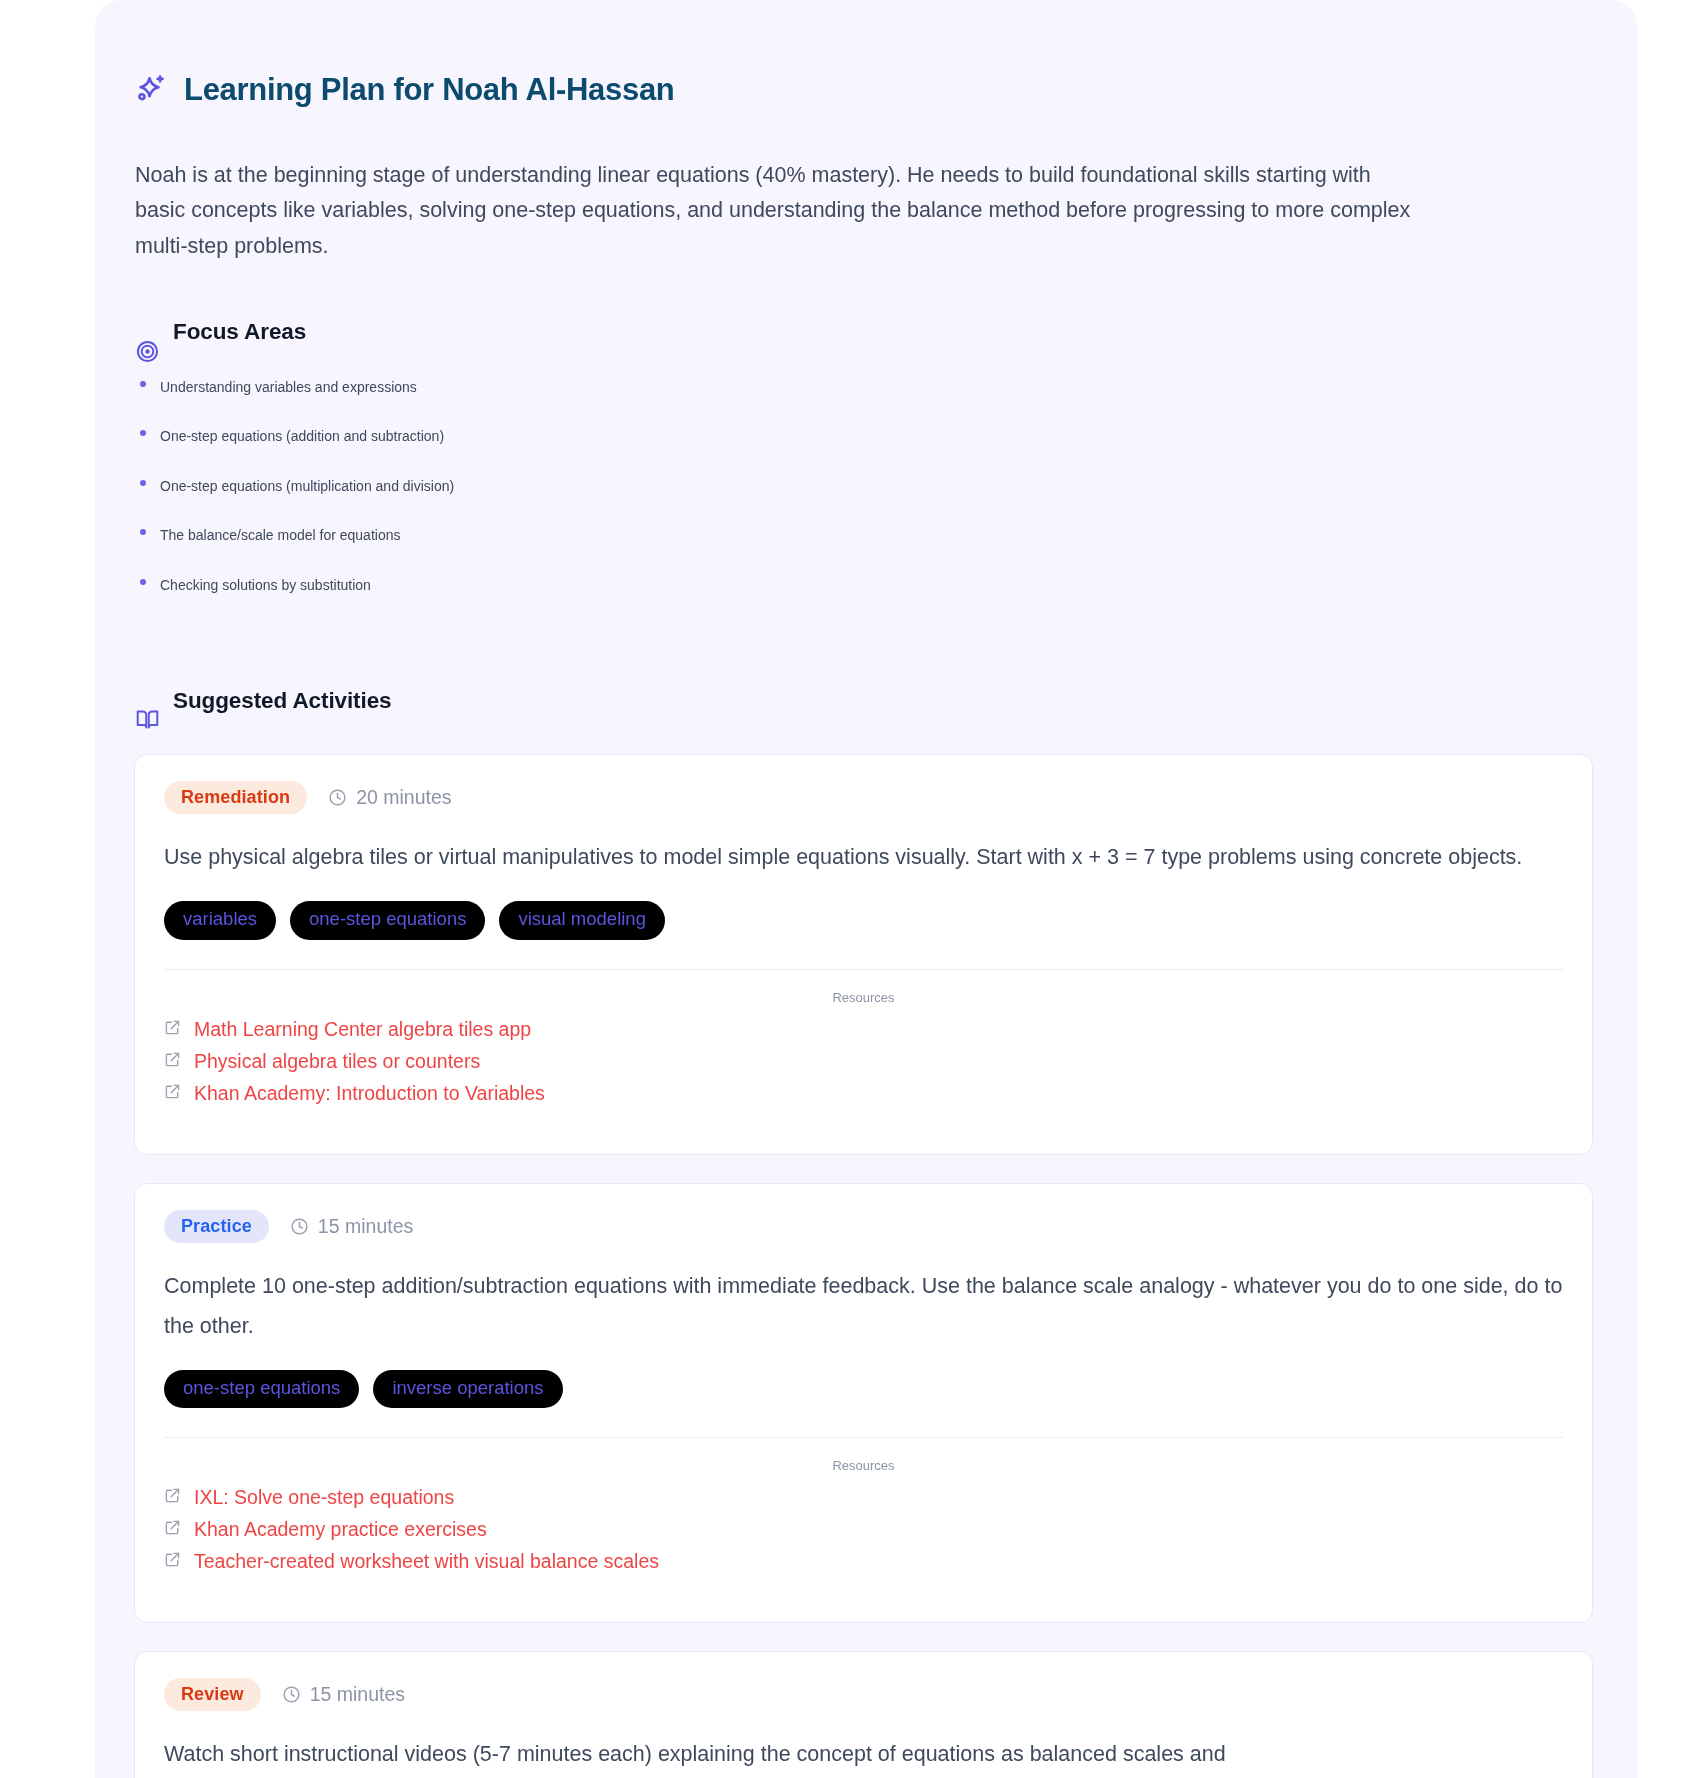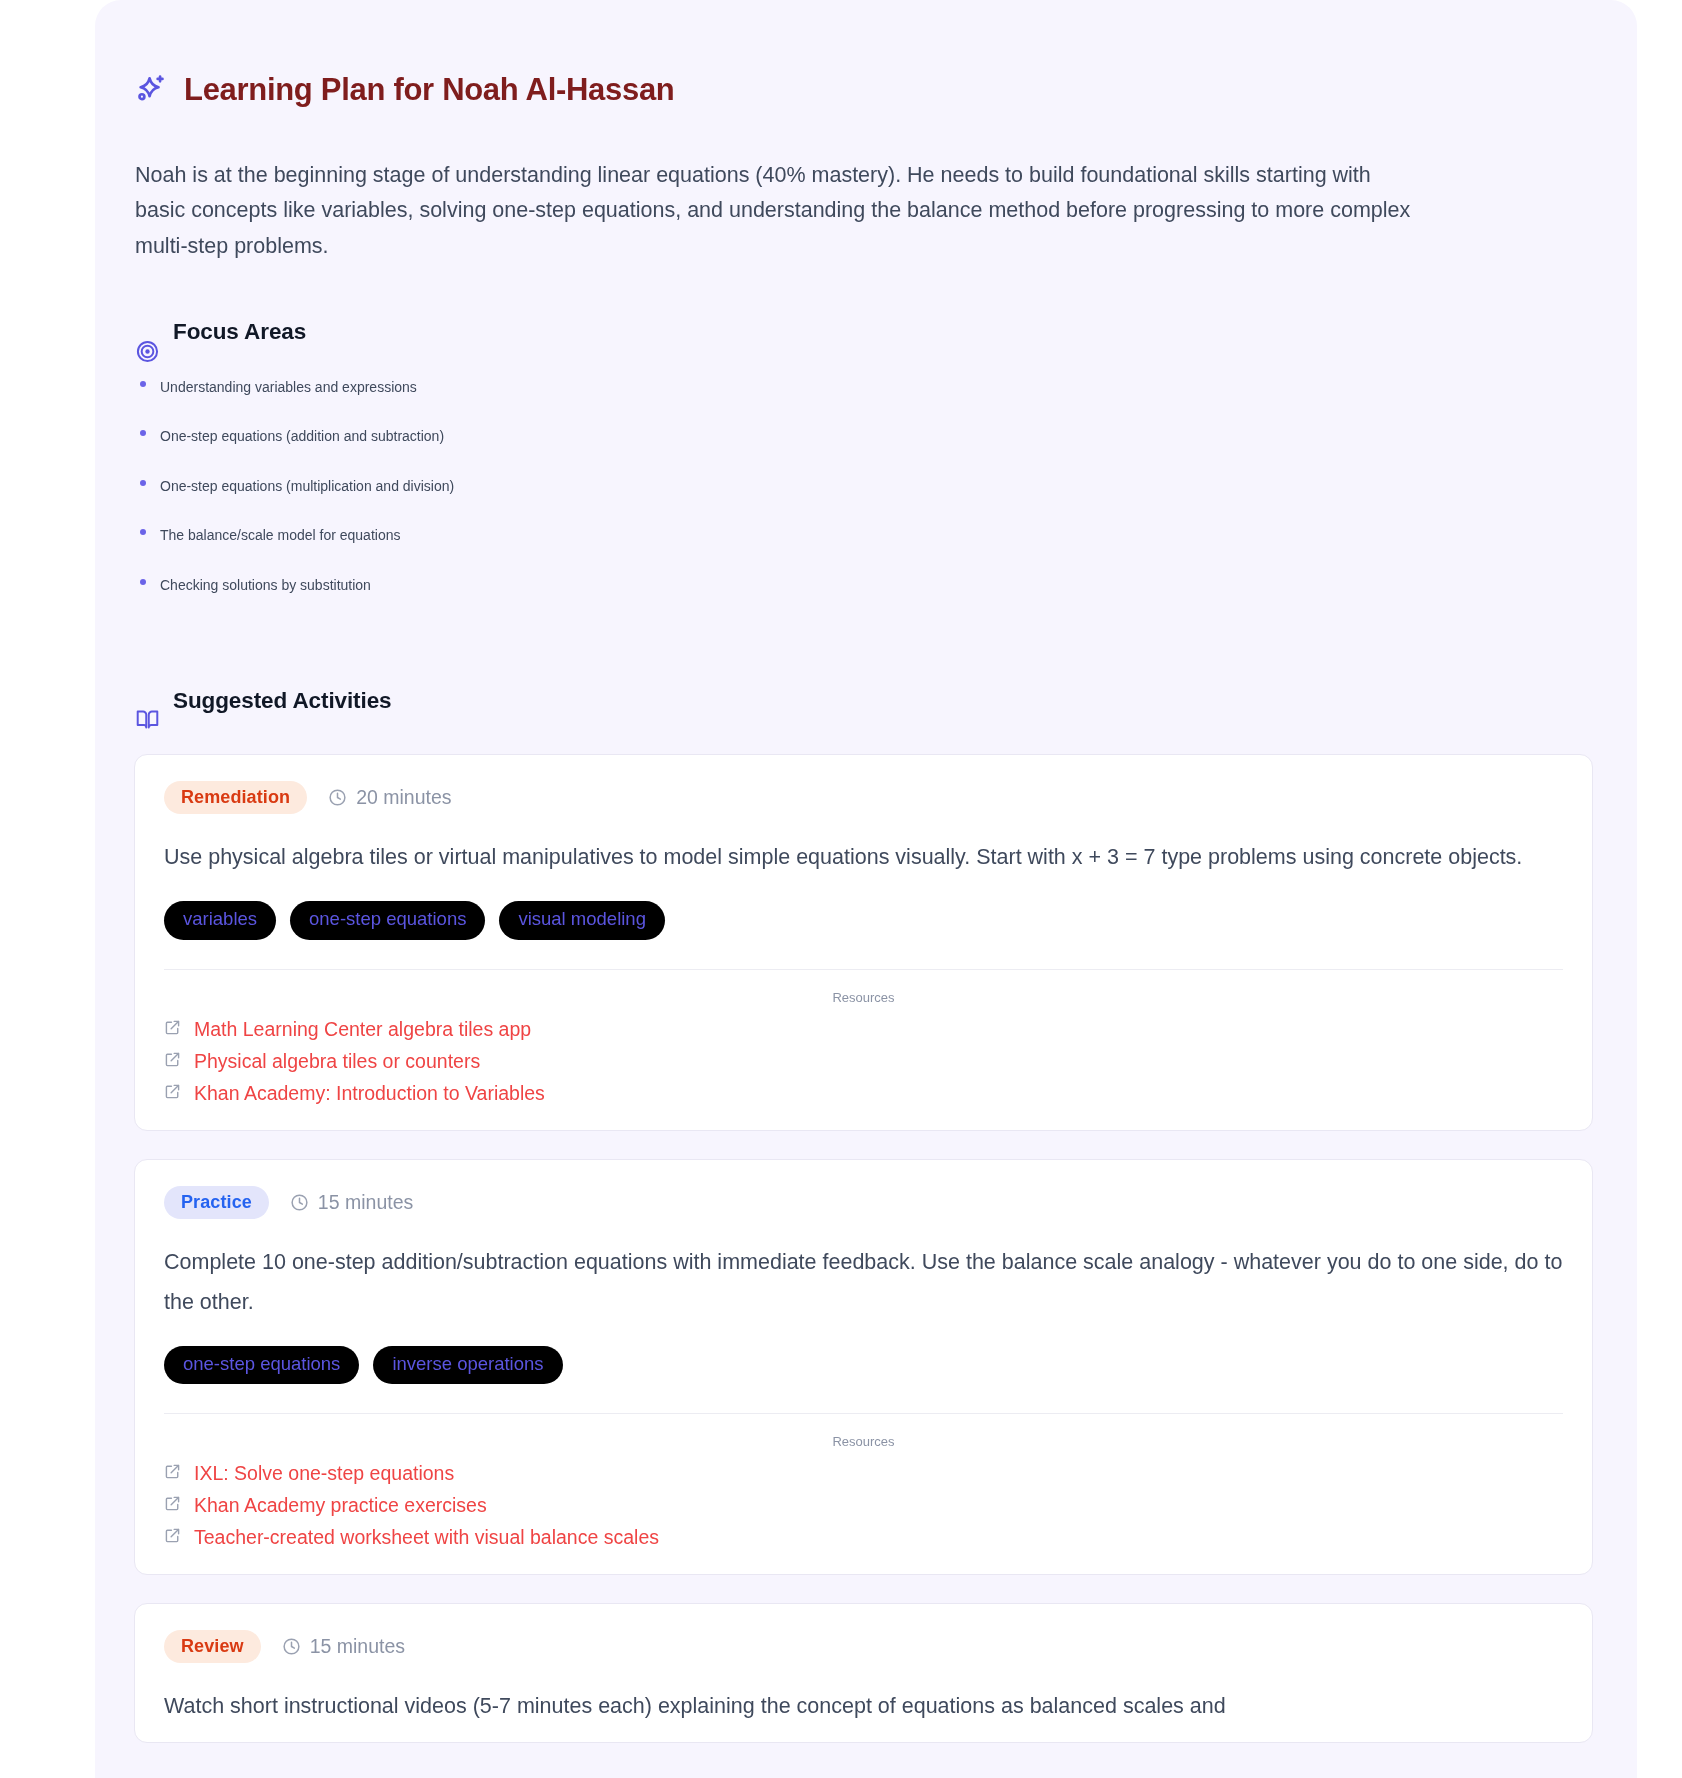--- a/index.html
+++ b/index.html
@@ -31,21 +31,21 @@
   .title-row {
     display: flex;
     align-items: center;
     gap: 16px;
     margin: 12px 0 0 0;
   }
   .sparkle-icon { flex: 0 0 auto; width: 34px; height: 34px; display: block; }
   .title-text {
     font-size: 31px;
     font-weight: bold;
-    color: #7f1d1d;
+    color: #0c4a6e;
     letter-spacing: -0.3px;
     line-height: 1.2;
   }
 
   
   .intro {
     margin: 29px 0 0 1px;
     font-size: 21.5px;
     line-height: 35.5px;
     color: #3f495c;
@@ -91,21 +91,21 @@
     color: #3f495c;
     line-height: 1.4;
   }
 
   
   .cards { margin-top: 22px; }
   .card {
     background: #ffffff;
     border: 1px solid #e9e7f3;
     border-radius: 13px;
-    padding: 26px 29px 16px 29px;
+    padding: 26px 29px 40px 29px;
     margin-bottom: 28px;
   }
   .card-head {
     display: flex;
     align-items: center;
     gap: 21px;
   }
   .badge {
     display: inline-block;
     padding: 7px 17px 8px 17px;

